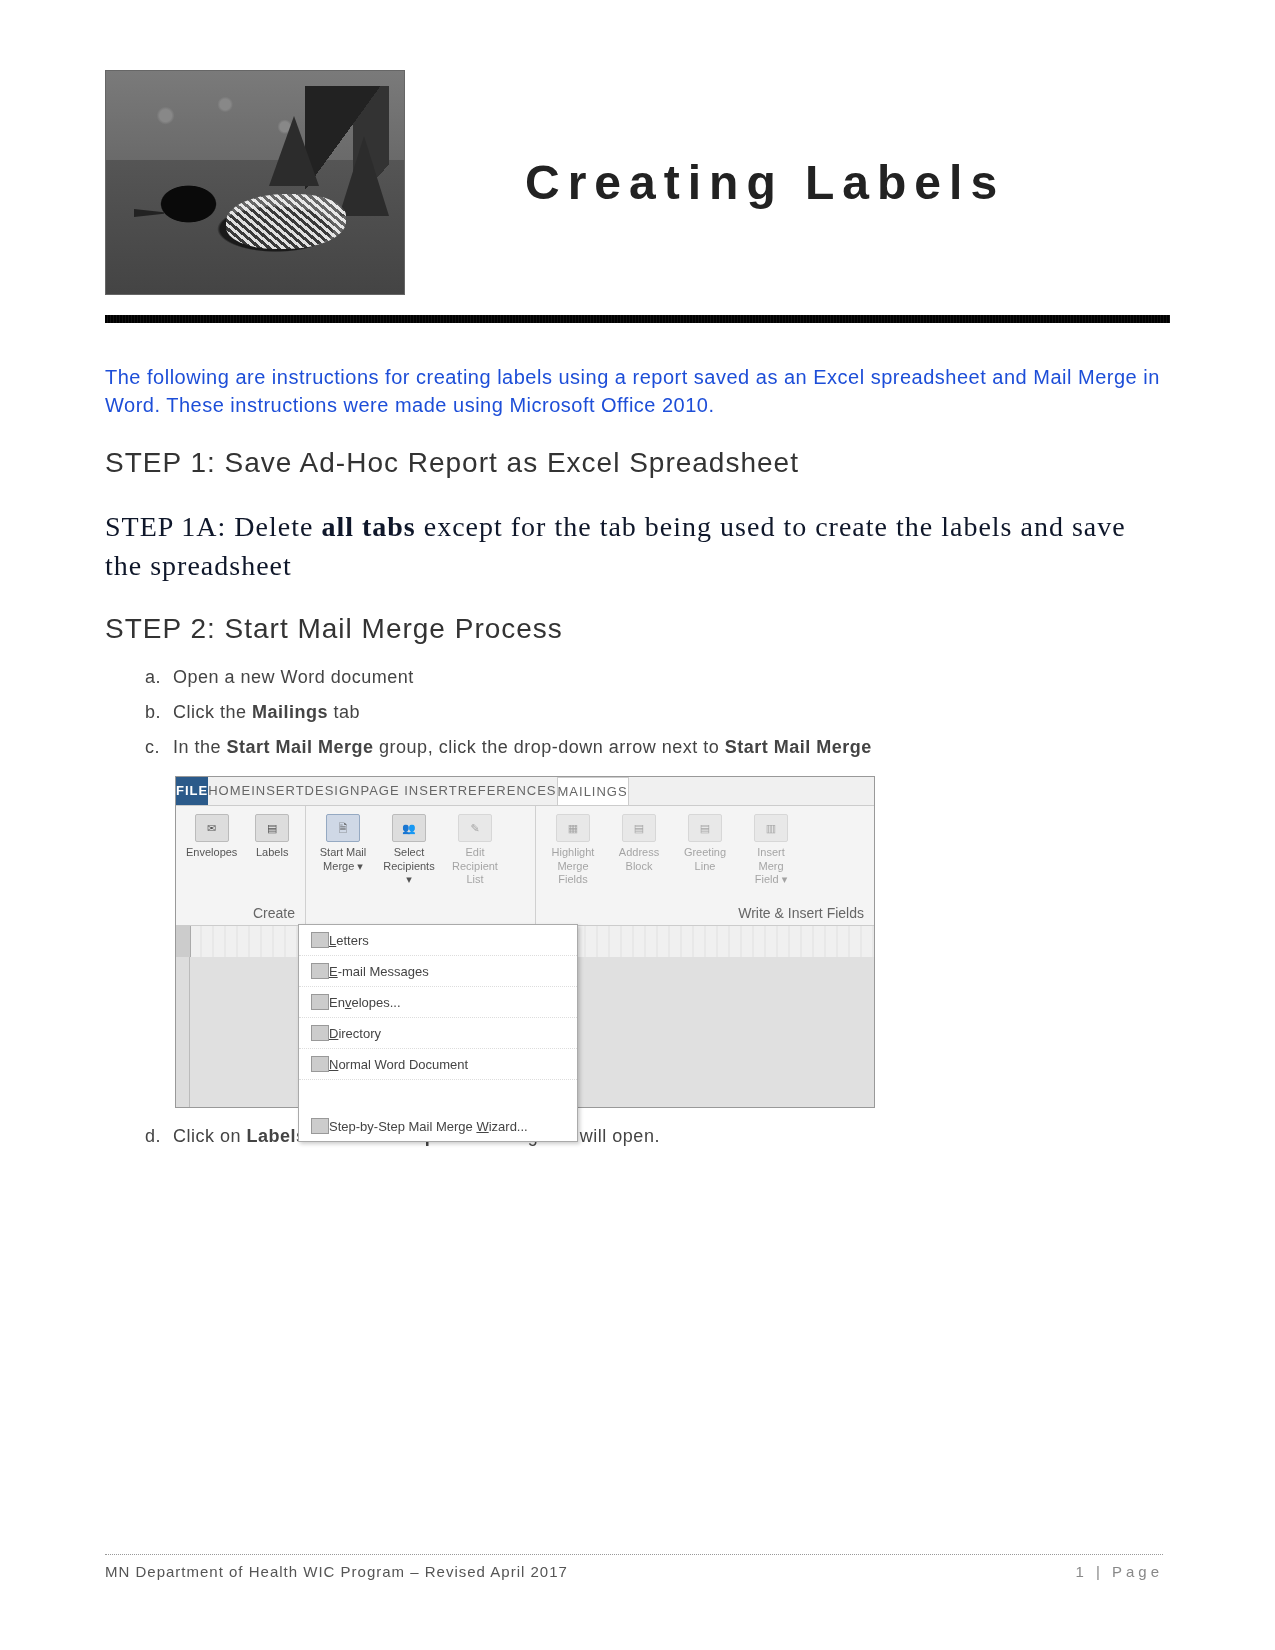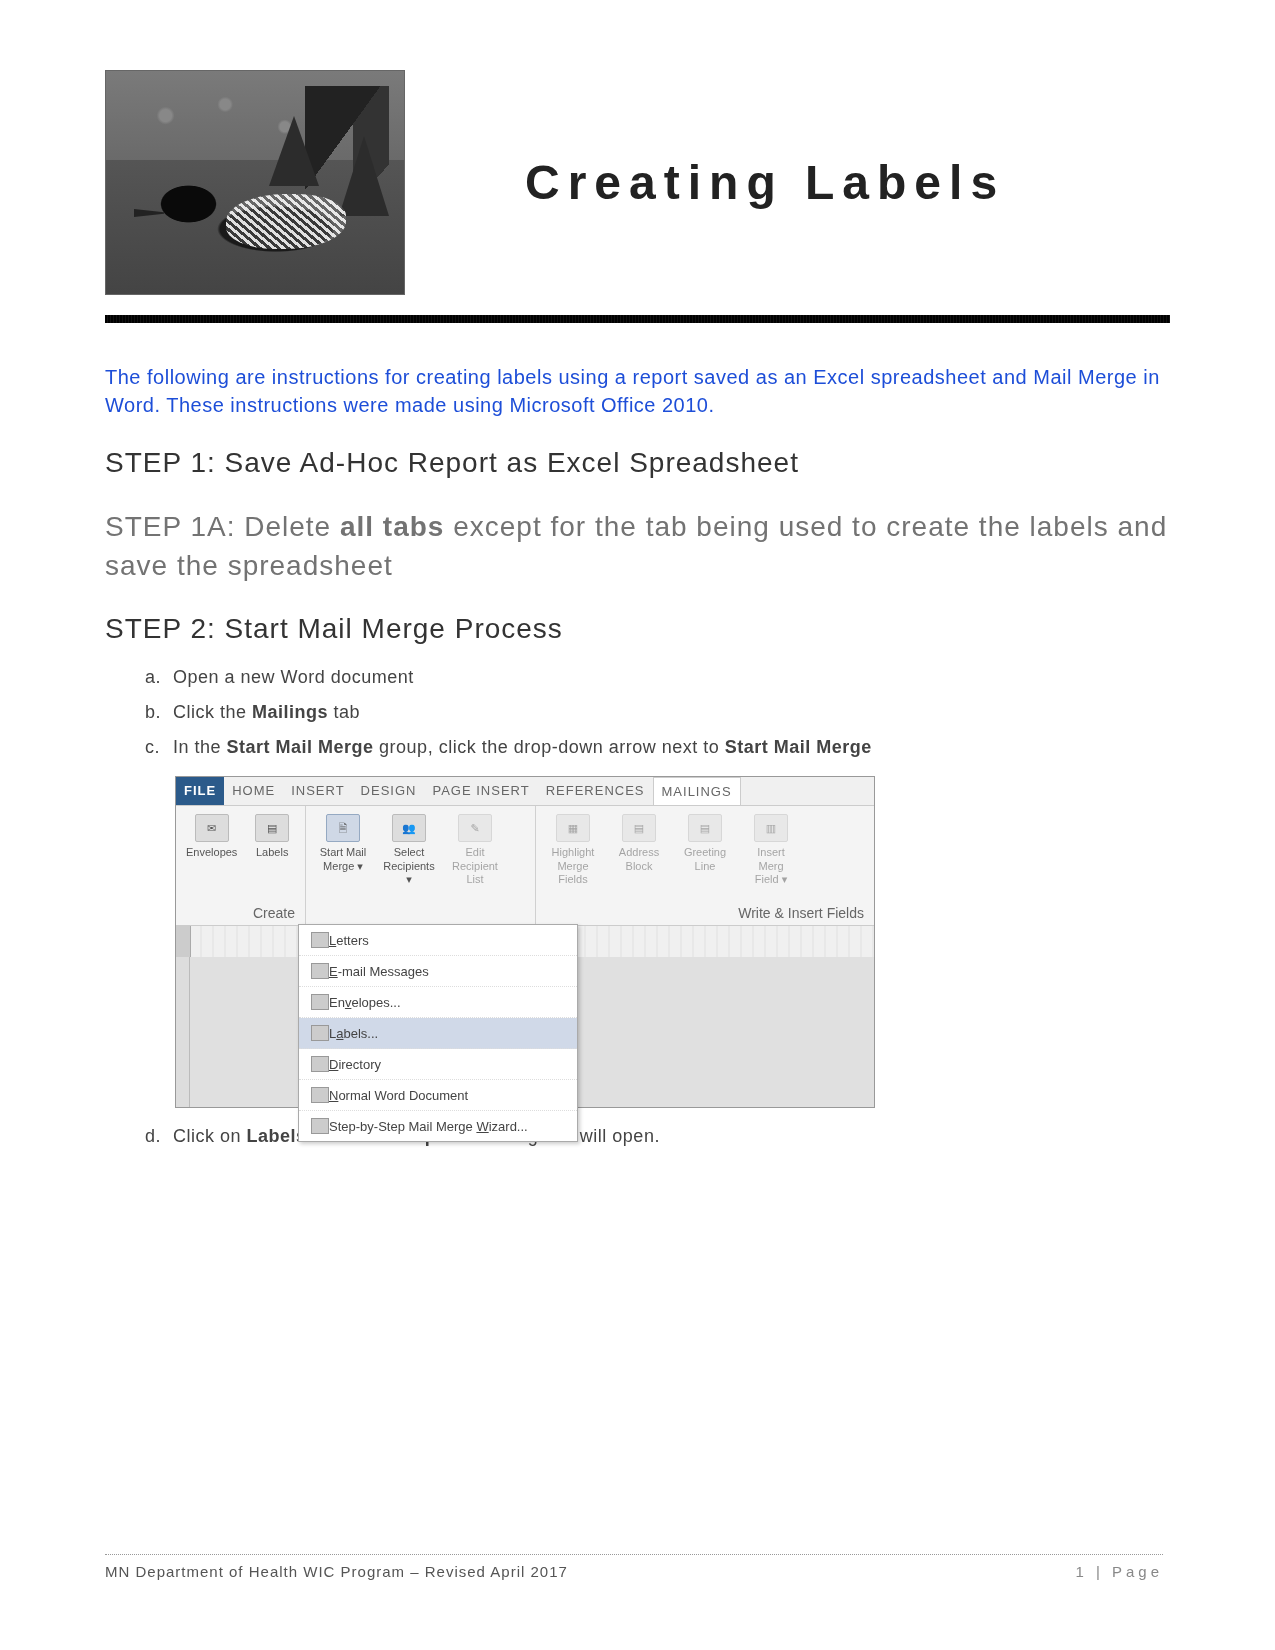--- a/index.html
+++ b/index.html
@@ -100,21 +100,21 @@
     margin-bottom: 28px;
     letter-spacing: 0.5px;
   }
   .step-h {
     font-size: 28px;
     color: #333;
     margin: 22px 0;
     letter-spacing: 1px;
     font-weight: normal;
   }
-  .step-1a { font-size: 28px; color:#737373; margin: 28px 0; letter-spacing:1px; line-height:1.4; font-weight: normal; }
+  .step-1a { font-size: 28px; color:#0f172a; margin: 28px 0; letter-spacing:1px; line-height:1.4; font-weight: normal; font-family: Liberation Serif, serif; }
   .bold { font-weight: bold; }
   .sublist {
     list-style: none;
     padding-left: 40px;
   }
   .sublist > li {
     font-size: 18px;
     color: #444;
     margin: 14px 0;
     letter-spacing: 0.5px;
@@ -127,21 +127,21 @@
     background: #e9e9e9;
     font-size: 13px;
     color: #555;
   }
   .tabs-row {
     display: flex;
     align-items: stretch;
     background: #f0f0f0;
   }
   .tab {
-    padding: 6px 8px;
+    padding: 6px 0;
     font-size: 13px;
     letter-spacing: 1px;
     color: #666;
     font-family: "Segoe UI", Arial, sans-serif;
   }
   .tab.file {
     background: #2b5a8a;
     color: #fff;
     font-weight: bold;
   }
@@ -188,21 +188,21 @@
     border: 1px solid #aaa;
     box-shadow: 2px 2px 4px rgba(0,0,0,0.2);
     z-index: 5;
   }
   .dd-item {
     display: flex; align-items:center; 
     padding: 7px 12px;
     font-size: 13px; color:#444;
     border-bottom: 1px dotted #ddd;
   }
-  .dd-item:last-child { border-bottom:none; }
+  .dd-item:last-child { border-bottom:none;margin-top:31px; }
   .dd-item .dd-ic {
     width:18px; height:16px; background:#ccc; border:1px solid #999;
     flex-shrink:0;
   }
   .dd-item.hl { background:#d0d9e8; }
   .dd-txt .ul { text-decoration: underline; }
   .ruler-strip {
     height: 32px;
     background: repeating-linear-gradient(90deg, #e8e8e8 0 2px, #f0f0f0 2px 12px);
     border-top:1px solid #ccc;
@@ -341,24 +341,20 @@
             <span class="dd-txt"><span class="ul">L</span><span>etters</span></span>
           </div>
         <div class="dd-item">
             <div class="dd-ic"></div>
             <span class="dd-txt"><span class="ul">E</span><span>-mail Messages</span></span>
           </div>
         <div class="dd-item">
             <div class="dd-ic"></div>
             <span class="dd-txt"><span>En</span><span class="ul">v</span><span>elopes...</span></span>
           </div>
-        <div class="dd-item hl">
-            <div class="dd-ic"></div>
-            <span class="dd-txt"><span>L</span><span class="ul">a</span><span>bels...</span></span>
-          </div>
         <div class="dd-item">
             <div class="dd-ic"></div>
             <span class="dd-txt"><span class="ul">D</span><span>irectory</span></span>
           </div>
         <div class="dd-item">
             <div class="dd-ic"></div>
             <span class="dd-txt"><span class="ul">N</span><span>ormal Word Document</span></span>
           </div>
         <div class="dd-item">
             <div class="dd-ic"></div>

